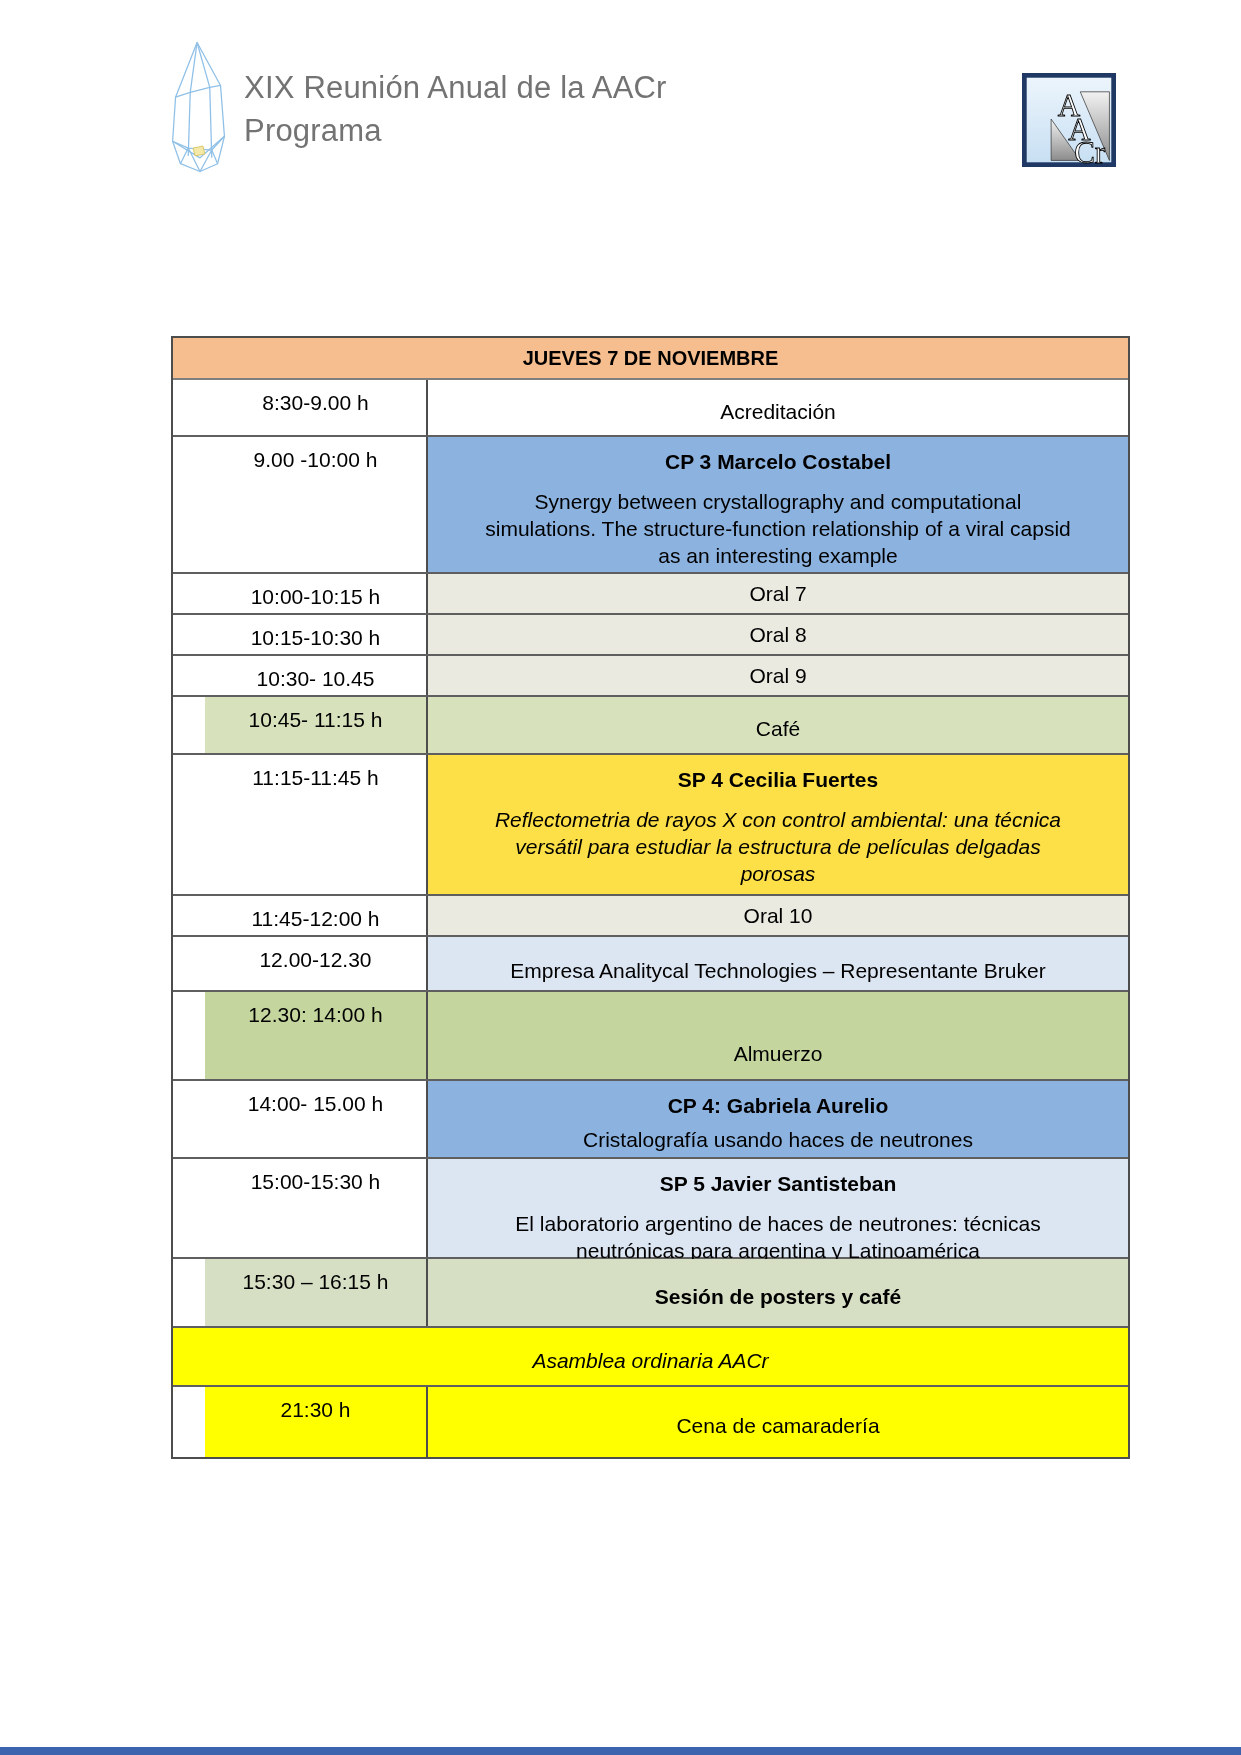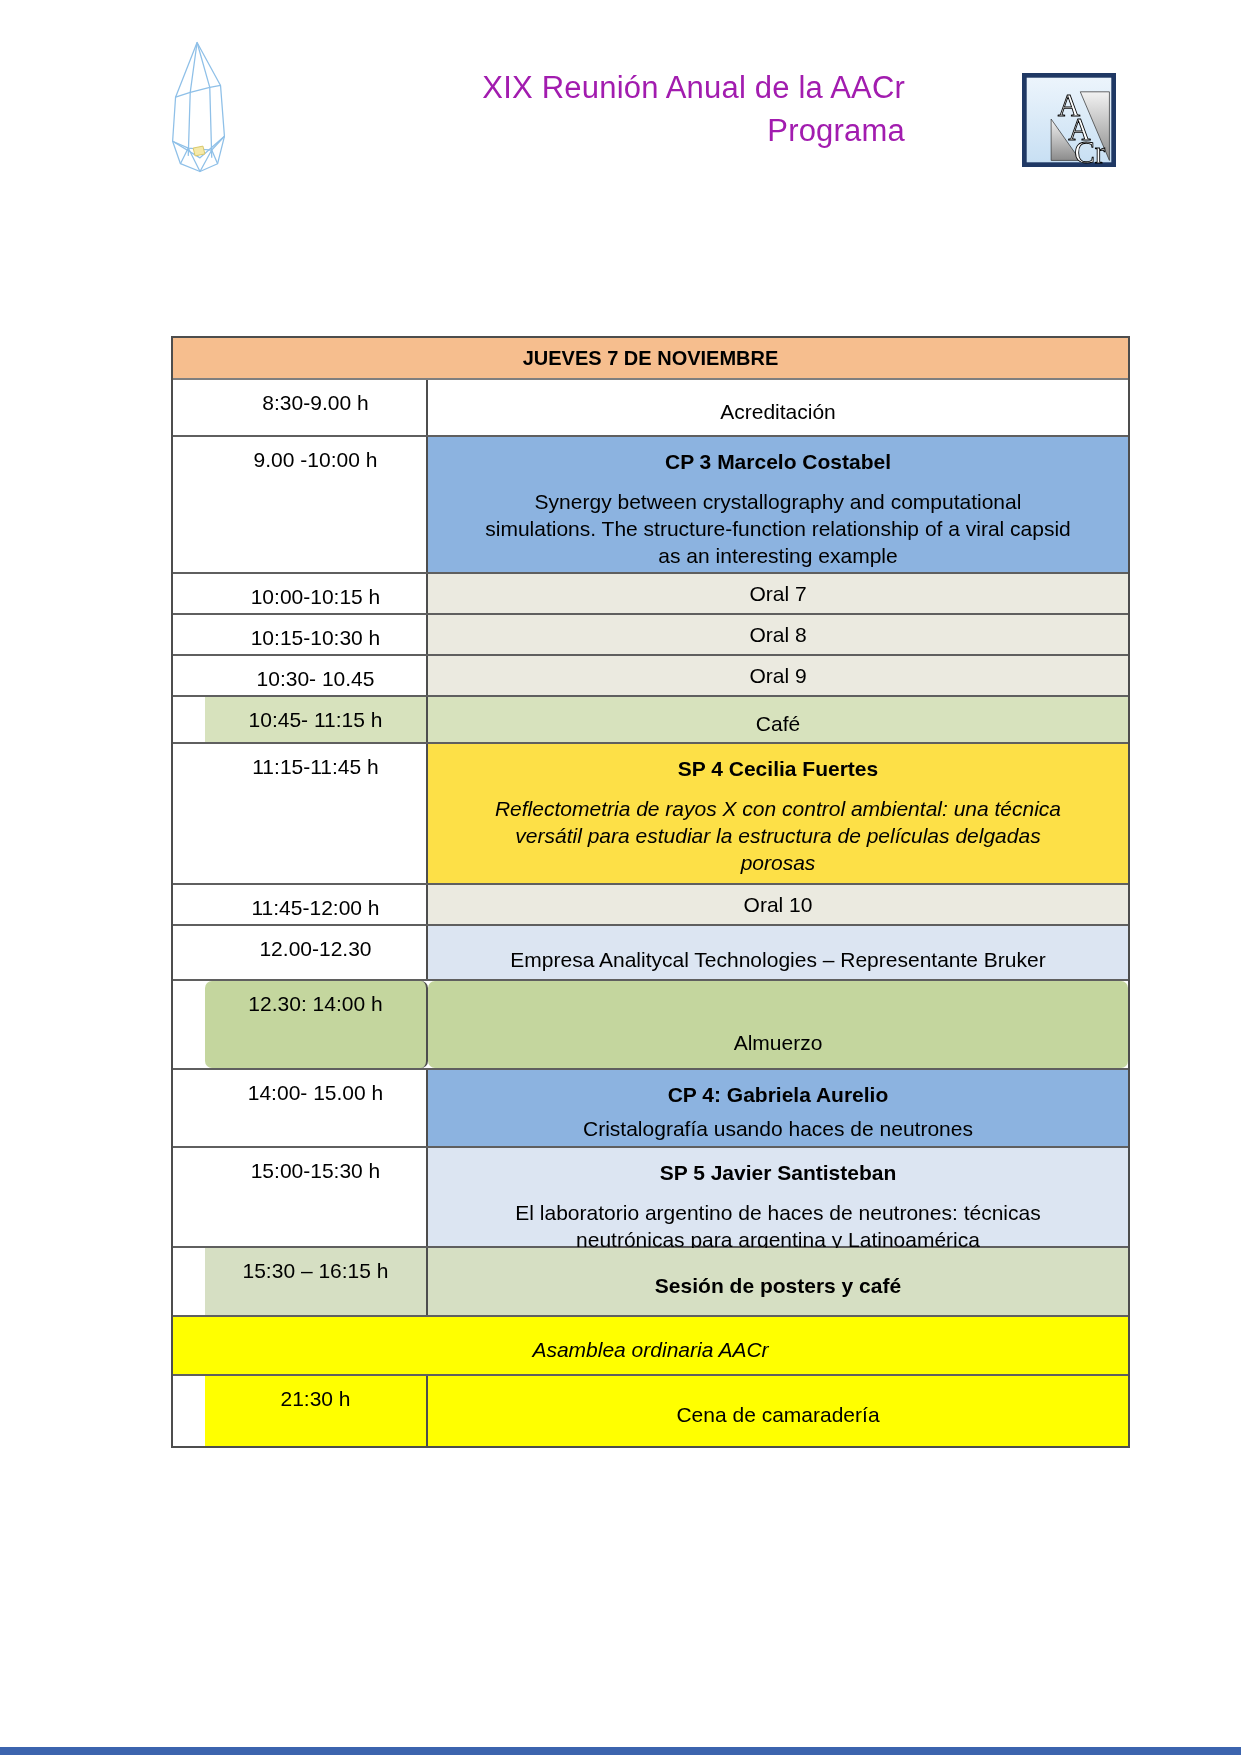--- a/index.html
+++ b/index.html
@@ -3,22 +3,22 @@
 <meta charset="utf-8">
 <style>
   html,body { margin:0; padding:0; background:#ffffff; }
   .sheet {
     position:relative; width:1241px; height:1755px; background:#ffffff;
     font-family:"Liberation Sans", sans-serif; color:#000; overflow:hidden;
   }
 
   
   .masthead-title {
-    position:absolute; left:255px; top:66px; width:650px;
-    text-align:right; color:#a21caf; font-size:31px; line-height:43px;
+    position:absolute; left:244px; top:66px; width:650px;
+    text-align:left; color:#737373; font-size:31px; line-height:43px;
     font-weight:400; letter-spacing:0.2px;
   }
   .crystal { position:absolute; left:156px; top:38px; width:88px; height:138px; }
   .aacr-logo { position:absolute; left:1022px; top:70px; width:94px; height:100px; }
 
   
   .program-table {
     position:absolute; left:171px; top:336px; width:959px;
     border:2px solid #4d4d4d; box-sizing:border-box;
   }
@@ -44,21 +44,21 @@
   .italic { font-style:italic; }
   .bold { font-weight:bold; }
 
   
   .bg-white { background:#ffffff; }
   .bg-blue  { background:#8cb3e0; }
   .bg-blue-med { background:#fde047; }
   .bg-blue-pale { background:#dce5f2; }
   .bg-beige { background:#ebeae0; }
   .bg-green { background:#d7e2bd; }
-  .bg-green-dark { background:#c4d69e;border-radius:7px; }
+  .bg-green-dark { background:#c4d69e; }
   .bg-sage { background:#d6dfc3; }
   .bg-yellow { background:#ffff00; }
 
   
   .pt8  { padding-top:8px; }
   .pt14 { padding-top:14px; }
   .pt36 { padding-top:36px; }
 
   .bottom-rule { position:absolute; left:0; bottom:0; width:100%; height:8px; background:#3c64ae; }
 </style>
@@ -142,21 +142,21 @@
       </div>
     </div>
 
     <div class="t-row" style="height:41px">
       <div class="cell time bg-white">10:30- 10.45</div>
       <div class="cell event bg-beige">
         <div class="ev-single">Oral 9</div>
       </div>
     </div>
 
-    <div class="t-row" style="height:47px">
+    <div class="t-row" style="height:58px">
       <div class="cell time bg-green">10:45- 11:15 h</div>
       <div class="cell event bg-green">
         <div class="ev-single pt8">Café</div>
       </div>
     </div>
 
     <div class="t-row" style="height:141px">
       <div class="cell time bg-white">11:15-11:45 h</div>
       <div class="cell event bg-blue-med">
         <div class="ev-title">SP 4 Cecilia Fuertes</div>

